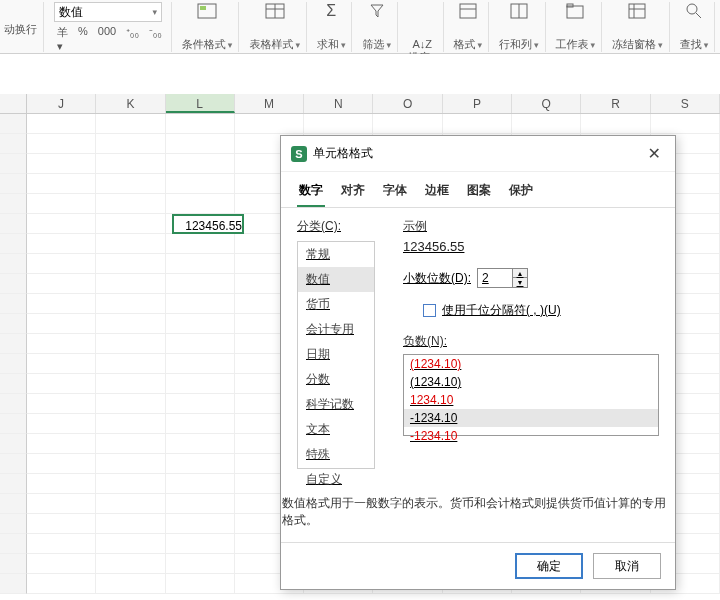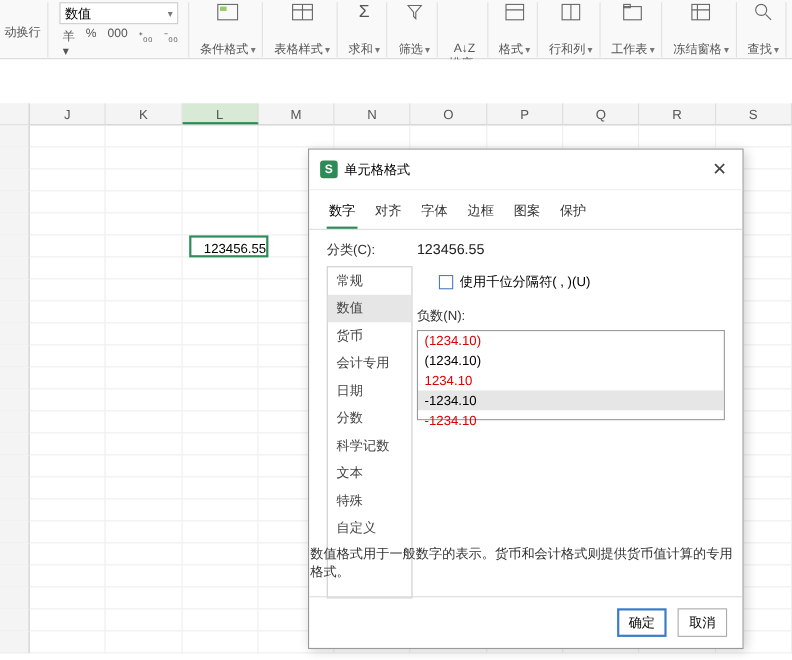--- a/index.html
+++ b/index.html
@@ -32,46 +32,46 @@
   .active-cell-box { position: absolute; border: 2px solid #2e8b57; background: #fff; }
   .active-cell-box .cell { border: none; }
 
   
   .dialog { position: absolute; left: 280px; top: 135px; width: 396px; height: 455px; background: #fff; border: 1px solid #999; box-shadow: 2px 2px 10px rgba(0,0,0,.2); display: flex; flex-direction: column; }
   .dlg-title { display: flex; align-items: center; justify-content: space-between; padding: 8px 10px; border-bottom: 1px solid #eee; }
   .dlg-title-left { display: flex; align-items: center; gap: 6px; }
   .s-icon { width: 16px; height: 16px; background: #2e8b57; color: #fff; display: flex; align-items: center; justify-content: center; border-radius: 3px; font-size: 11px; font-weight: bold; }
   .close { font-size: 16px; color: #444; cursor: pointer; padding: 0 4px; }
   .tabs { display: flex; gap: 14px; padding: 6px 16px 0 16px; border-bottom: 1px solid #ddd; }
-  .tab { padding: 4px 2px 6px 2px; font-size: 12px; color: #333; cursor: pointer; }
+  .tab { padding: 4px 2px 6px 2px; font-size: 12px; color: #333; cursor: pointer; font-weight: bold; }
   .tab.active { border-bottom: 2px solid #2e8b57; color: #000; }
-  .dlg-body { display: flex; padding: 10px 16px; gap: 4px; flex: 1; }
+  .dlg-body { display: flex; padding: 10px 16px; gap: 28px; flex: 1; text-decoration: underline; }
   .cat-col { width: 78px; }
   .cat-label { font-size: 12px; margin-bottom: 6px; color: #333; }
-  .cat-list { border: 1px solid #ccc; height: 302px; }
+  .cat-list { border: 1px solid #ccc; height: 228px; }
   .cat-item { padding: 4px 8px; font-size: 12px; color: #444; cursor: pointer; }
   .cat-item.sel { background: #e6e6e6; }
   .opts { flex: 1; }
   .opt-label { font-size: 12px; margin-bottom: 4px; color: #333; }
   .sample { font-size: 13px; color: #222; margin-bottom: 14px; }
   .deci-row { display: flex; align-items: center; gap: 6px; margin-bottom: 14px; }
   .spin-wrap { display: flex; border: 1px solid #888; height: 20px; }
   .spin-input { width: 34px; border: none; text-align: left; padding-left: 4px; font-size: 12px; outline: none; }
   .spin-btns { display: flex; flex-direction: column; border-left: 1px solid #888; }
   .spin-btns div { width: 14px; height: 9px; display: flex; align-items: center; justify-content: center; font-size: 7px; background: #f0f0f0; border-bottom: 1px solid #888; }
   .spin-btns div:last-child { border-bottom: none; }
   .chk-row { display: flex; align-items: center; gap: 6px; margin-bottom: 14px; margin-left: 20px; }
   .chk { width: 13px; height: 13px; border: 1.5px solid #4a7dc7; background: #fff; }
   .neg-list { border: 1px solid #999; height: 82px; }
   .neg-item { padding: 2px 6px; font-size: 12px; }
   .neg-item.red { color: #d00; }
   .neg-item.sel { background: #e6e6e6; }
   .helper { font-size: 12px; color: #333; padding: 0 1px; position: absolute; bottom: 60px; left: 0; right: 0; }
   .dlg-foot { position: absolute; bottom: 0; left: 0; right: 0; border-top: 1px solid #ddd; padding: 10px 14px; display: flex; justify-content: flex-end; gap: 10px; }
-  .btn { width: 45px; height: 26px; border: 1px solid #aaa; background: #fff; font-size: 12px; cursor: pointer; }
+  .btn { width: 68px; height: 26px; border: 1px solid #aaa; background: #fff; font-size: 12px; cursor: pointer; }
   .btn.primary { border: 2px solid #3a7cc8; }
 </style>
 </head>
 <body>
 
 <div class="toolbar">
   <div class="tb-group first-group">
     <div class="tb-label">动换行</div>
   </div>
 
@@ -576,21 +576,32 @@
           <div class="cat-item">会计专用</div>
           <div class="cat-item">日期</div>
           <div class="cat-item">分数</div>
           <div class="cat-item">科学记数</div>
           <div class="cat-item">文本</div>
           <div class="cat-item">特殊</div>
           <div class="cat-item">自定义</div>
         </div>
     </div>
     <div class="opts">
+      <div class="opt-label">示例</div>
       <div class="sample">123456.55</div>
+      <div class="deci-row">
+        <span>小数位数(D):</span>
+        <div class="spin-wrap">
+          <input class="spin-input" value="2" style="">
+          <div class="spin-btns">
+            <div>▲</div>
+            <div>▼</div>
+          </div>
+        </div>
+      </div>
       <div class="chk-row">
         <div class="chk"></div>
         <span>使用千位分隔符( , )(U)</span>
       </div>
       <div class="opt-label">负数(N):</div>
       <div class="neg-list">
           <div class="neg-item red">(1234.10)</div>
           <div class="neg-item">(1234.10)</div>
           <div class="neg-item red">1234.10</div>
           <div class="neg-item sel">-1234.10</div>

